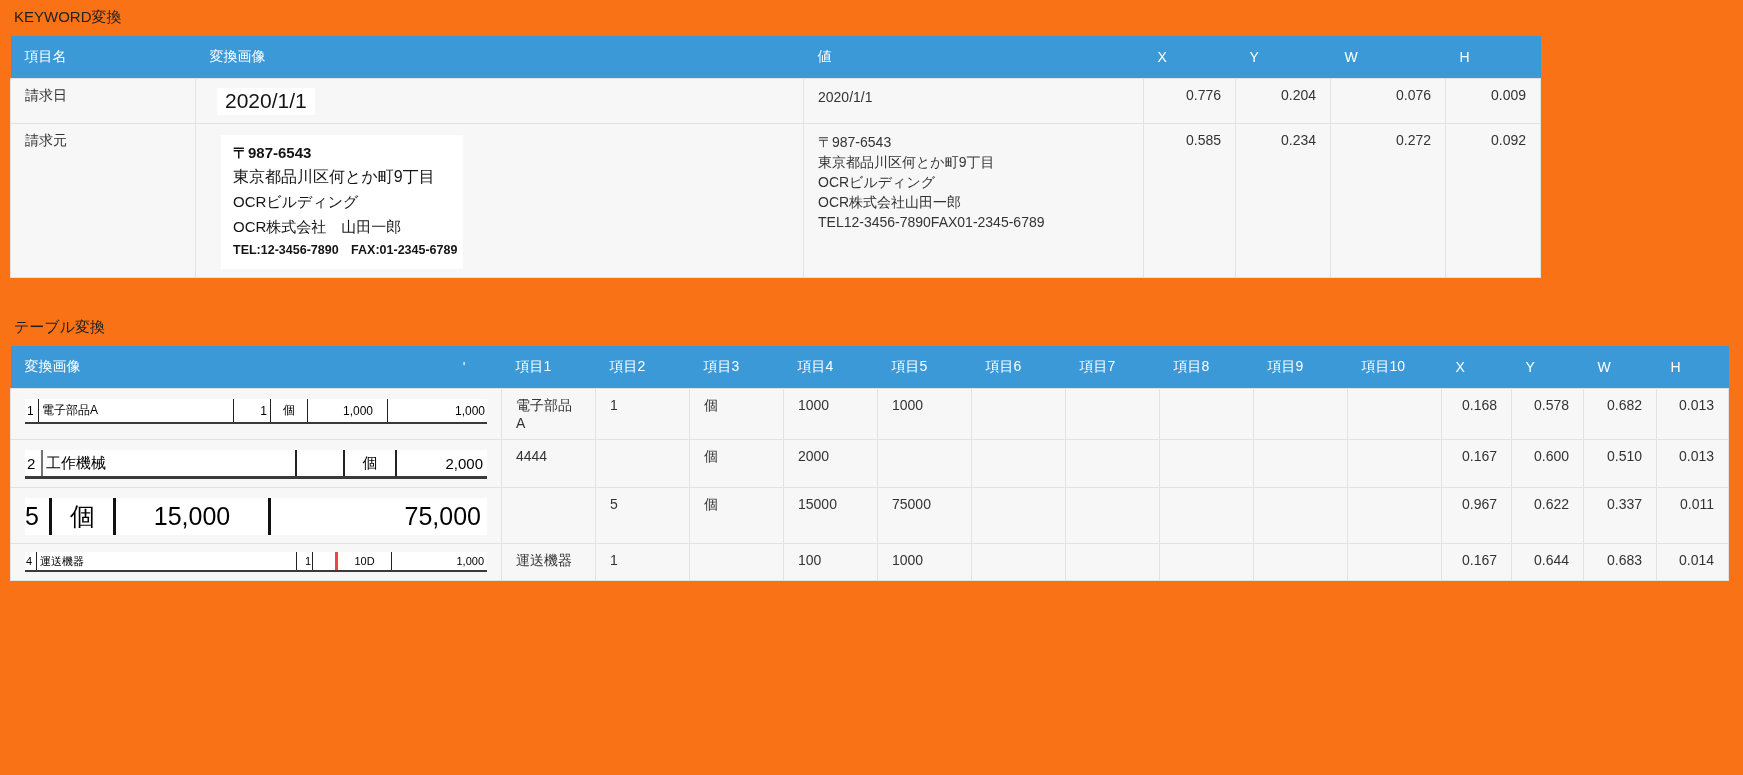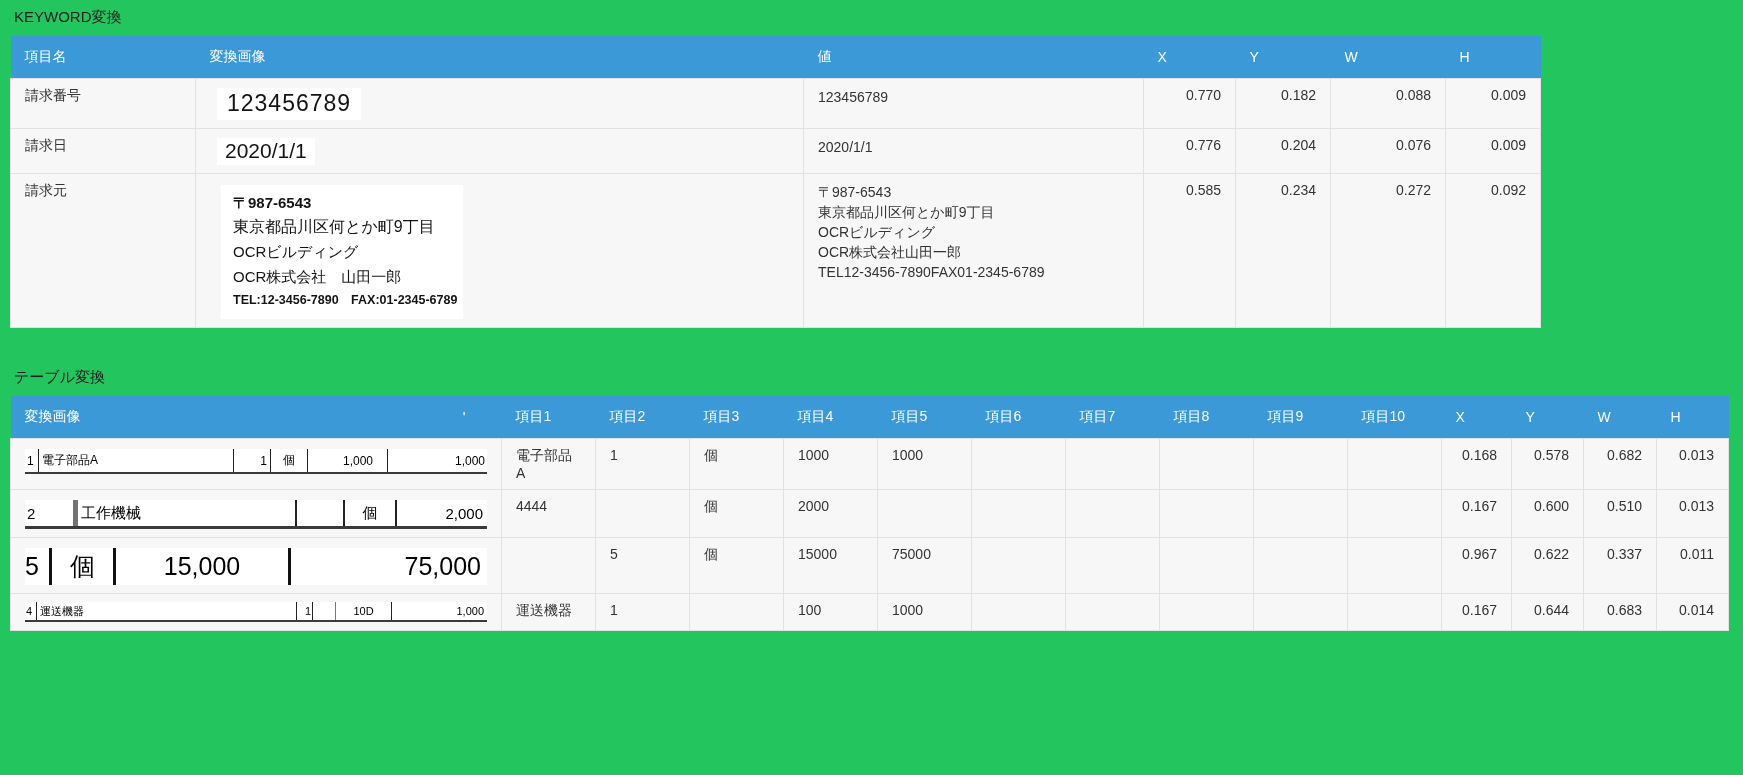--- a/index.html
+++ b/index.html
@@ -1,18 +1,18 @@
 <!DOCTYPE html>
 <html lang="ja"><head>
 <meta charset="utf-8">
 <style>
   * { box-sizing: border-box; }
   html,body { margin:0; padding:0; background:#fff; }
   body { font-family:"Liberation Sans","DejaVu Sans",sans-serif; color:#333; }
-  .page { width:1743px; height:775px; overflow:hidden; background:#22c55e; padding:6px 0 0 10px; position:relative; }
+  .page { width:1743px; height:775px; overflow:hidden; background:#f97316; padding:6px 0 0 10px; position:relative; }
 
   .section-title { font-size:15px; color:#222; margin:2px 0 9px 4px; }
 
   table.grid { border-collapse:collapse; table-layout:fixed; }
   table.grid th {
     background:#3c99d8; color:#fff; font-weight:normal; text-align:left;
     font-size:14px; padding:12px 14px; border:none; white-space:nowrap; overflow:hidden;
   }
   table.grid td {
     background:#f7f7f7; border:1px solid #e2e2e2; vertical-align:top;
@@ -45,35 +45,35 @@
   .strip .c { justify-content:center; }
   .strip1 { height:25px; border-bottom:2px solid #3a3a3a; font-size:12px; margin-top:2px; }
   .strip1 .s0 { width:13px; padding:0 0 0 2px; }
   .strip1 .s1 { flex:1; border-left:1px solid #222; }
   .strip1 .s2 { width:37px; border-left:1px solid #222; }
   .strip1 .s3 { width:37px; border-left:1px solid #222; }
   .strip1 .s4 { width:80px; border-left:1px solid #222; padding-right:14px; }
   .strip1 .s5 { width:100px; border-left:1px solid #222; padding-right:2px; }
   .strip2 { height:29px; border-bottom:3px solid #3a3a3a; font-size:15px; margin-top:2px; }
   .strip2 .s0 { width:16px; padding:0 0 0 2px; }
-  .strip2 .s1 { flex:1; border-left:5px solid #737373;margin-left:32px; }
+  .strip2 .s1 { flex:1; border-left:2px solid #737373; }
   .strip2 .s2 { width:48px; border-left:2px solid #222; }
   .strip2 .s3 { width:52px; border-left:2px solid #222; }
   .strip2 .s4 { width:92px; border-left:2px solid #222; padding-right:4px; }
   .strip3 { height:37px; font-size:25px; margin-top:2px; }
   .strip3 .s0 { width:24px; padding:0; }
   .strip3 .s1 { width:64px; border-left:3px solid #111; }
-  .strip3 .s2 { width:175px; border-left:3px solid #111; }
+  .strip3 .s2 { width:155px; border-left:3px solid #111; }
   .strip3 .s3 { flex:1; border-left:3px solid #111; padding-right:6px; }
   .strip4 { height:20px; border-bottom:2px solid #3a3a3a; font-size:11px; }
   .strip4 .s0 { width:11px; padding:0 0 0 1px; }
   .strip4 .s1 { flex:1; border-left:1px solid #222; }
   .strip4 .s2 { width:16px; border-left:1px solid #222; padding:0 1px; }
   .strip4 .s3 { width:23px; border-left:1px solid #222; }
-  .strip4 .s4 { width:56px; border-left:1px solid #ef4444; }
+  .strip4 .s4 { width:56px; border-left:3px solid #ef4444; }
   .strip4 .s5 { width:96px; border-left:1px solid #222; padding-right:3px; }
 
   .th-img { display:flex; justify-content:space-between; align-items:center; }
   .th-img .quote { padding-right:22px; }
 
   .mt-table2 { margin-top:40px; }
 </style>
 </head>
 <body>
 
@@ -96,33 +96,20 @@
         <th>項目名</th>
         <th>変換画像</th>
         <th>値</th>
         <th>X</th>
         <th>Y</th>
         <th>W</th>
         <th>H</th>
       </tr>
     </thead>
     <tbody>
-      <tr>
-        <td>請求番号</td>
-        <td class="imgcell">
-          <div class="kbox kbox-num">123456789</div>
-        </td>
-        <td>
-            <div class="val-line">123456789</div>
-          </td>
-        <td class="num">0.770</td>
-        <td class="num">0.182</td>
-        <td class="num">0.088</td>
-        <td class="num">0.009</td>
-      </tr>
       <tr>
         <td>請求日</td>
         <td class="imgcell">
           <div class="kbox kbox-date">2020/1/1</div>
         </td>
         <td>
             <div class="val-line">2020/1/1</div>
           </td>
         <td class="num">0.776</td>
         <td class="num">0.204</td>

